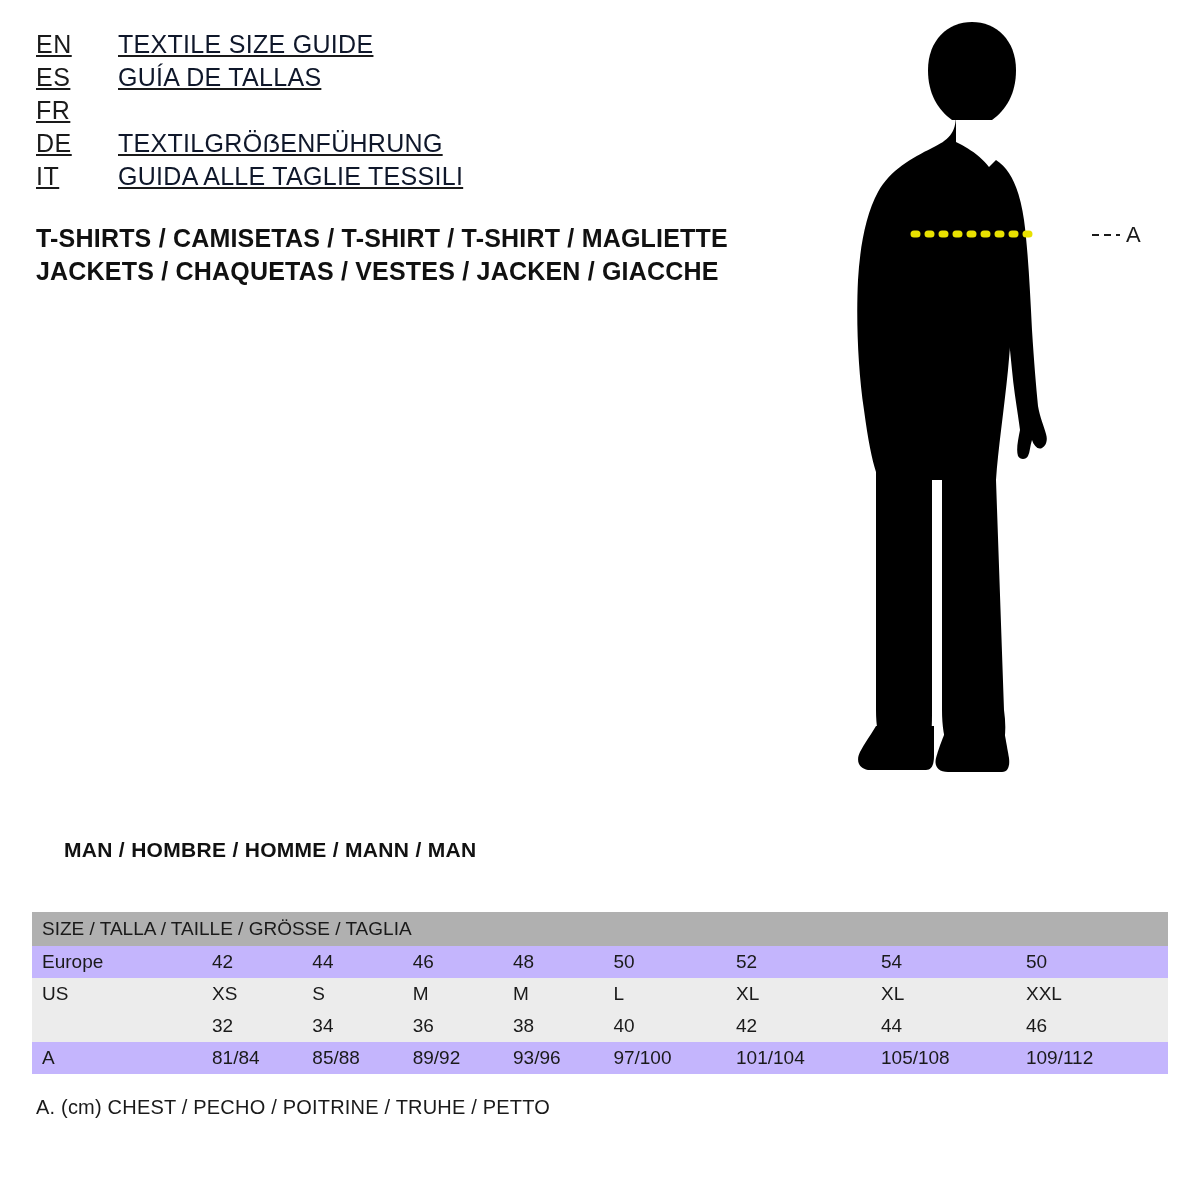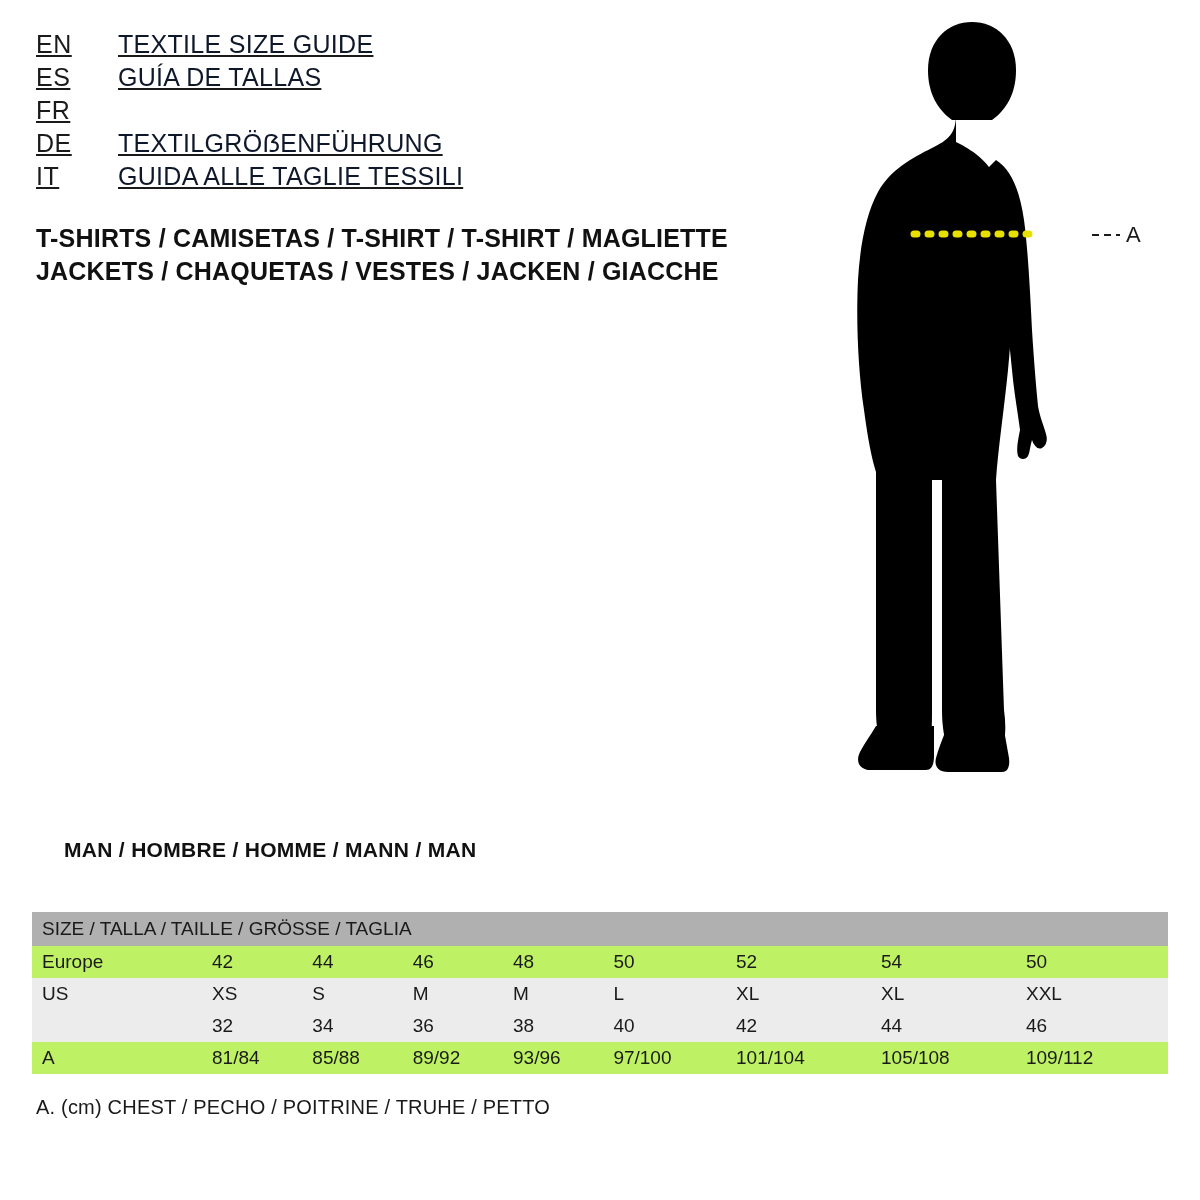--- a/index.html
+++ b/index.html
@@ -117,21 +117,21 @@
     width: 170px;
   }
   tr.head-row td {
     background: #b0b0b0;
     text-align: left;
     padding-left: 10px;
     height: 34px;
     font-size: 19px;
   }
   tr.shade td { background: #ececec; }
-  tr.plain td { background: #bef264; }
+  tr.plain td { background: #c4b5fd; }
 
   .footnote {
     position: absolute;
     left: 36px;
     top: 1096px;
     font-size: 20px;
     color: #1a1a1a;
     letter-spacing: 0.2px;
   }
 </style>

